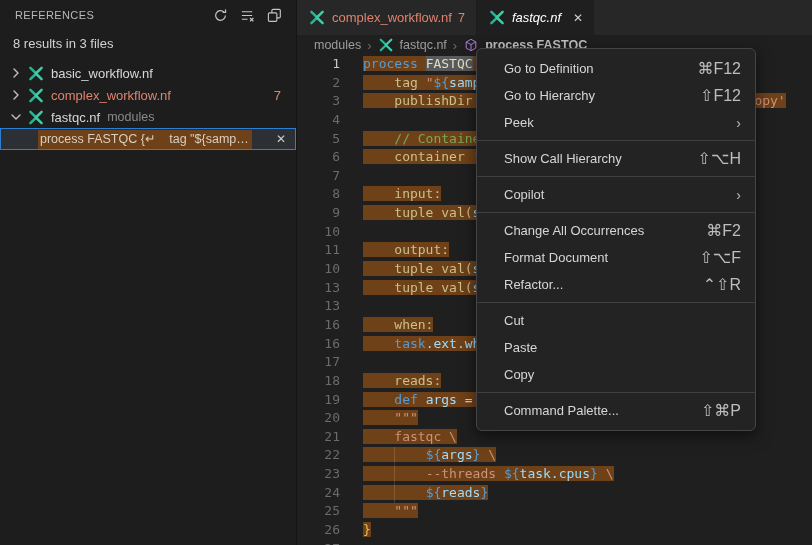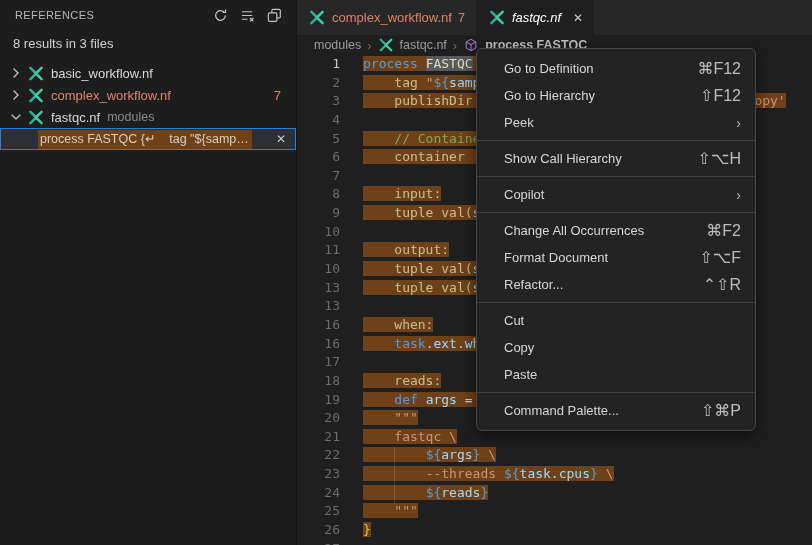--- a/index.html
+++ b/index.html
@@ -255,24 +255,24 @@
       </div>
       <div class="menu-item">
         <span>Refactor...</span>
         <span class="shortcut">⌃⇧R</span>
       </div>
       <div class="menu-sep"></div>
       <div class="menu-item">
         <span>Cut</span>
       </div>
       <div class="menu-item">
+        <span>Paste</span>
+      </div>
+      <div class="menu-item">
         <span>Copy</span>
-      </div>
-      <div class="menu-item">
-        <span>Paste</span>
       </div>
       <div class="menu-sep"></div>
       <div class="menu-item">
         <span>Command Palette...</span>
         <span class="shortcut">⇧⌘P</span>
       </div>
     </div>
 
 </div>
 

